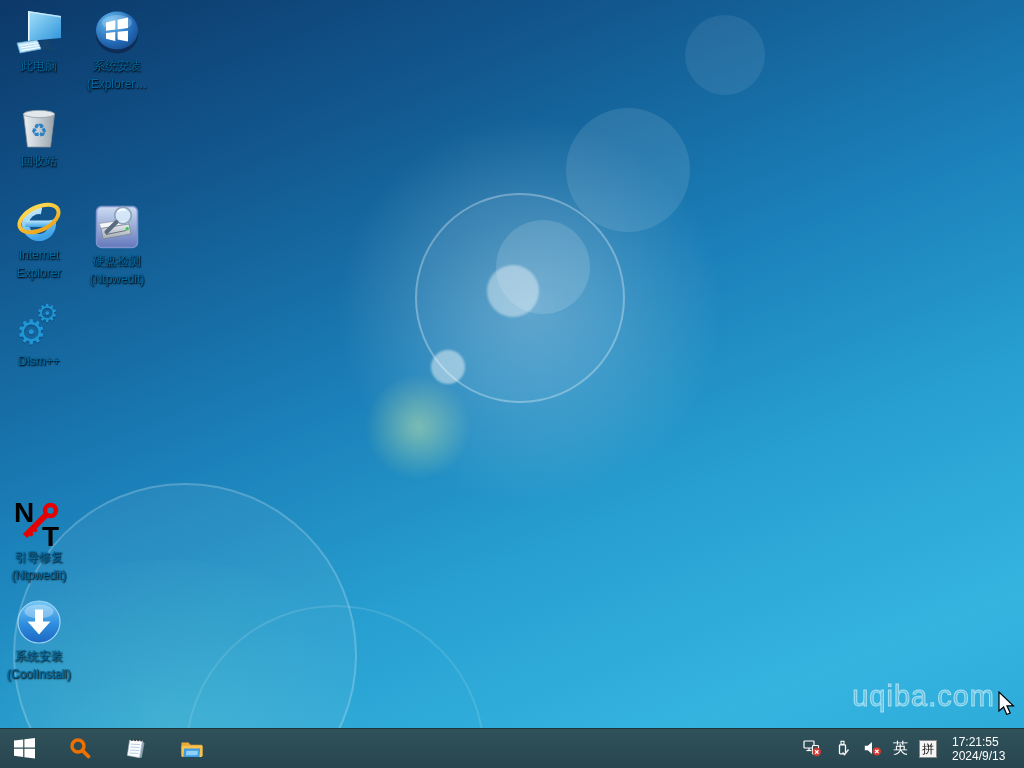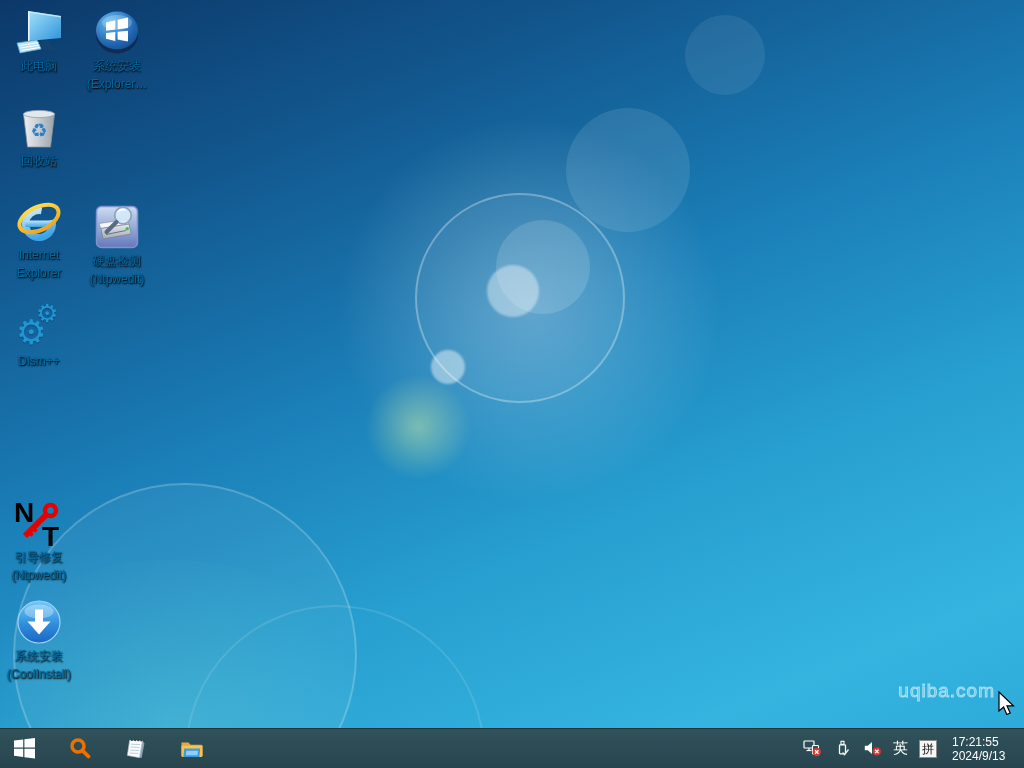--- a/index.html
+++ b/index.html
@@ -45,21 +45,21 @@
   .pos-coolinstall{ left:0;    top:598px; }
 
   .dism-box { position:relative; }
   .dism-box .gear { position:absolute; color:#2196d6; font-family:"DejaVu Sans",sans-serif; line-height:1;
                     text-shadow:0 1px 1px rgba(0,0,0,0.25); }
   .dism-box .gear-big   { font-size:34px; left:1px;  top:12px; }
   .dism-box .gear-small { font-size:25px; left:21px; top:-2px; }
 
   
   .watermark { position:absolute; right:29px; top:680px; z-index:3;
-               font-size:19px; letter-spacing:1px; font-weight:400;
+               font-size:29px; letter-spacing:1px; font-weight:400;
                color:rgba(255,255,255,0.22); -webkit-text-stroke:1px rgba(225,248,255,0.60); }
   .cursor { position:absolute; left:998px; top:691px; z-index:30; }
 
   
   .taskbar { position:absolute; left:0; top:728px; width:1024px; height:40px; z-index:10;
              background:linear-gradient(#30525b,#28454e); border-top:1px solid rgba(0,0,0,0.25);
              display:flex; align-items:center; }
   .tb-btn { width:48px; height:40px; border:none; background:transparent; display:flex;
             align-items:center; justify-content:center; cursor:pointer; }
   .tb-btn + .tb-btn { margin-left:8px; }

